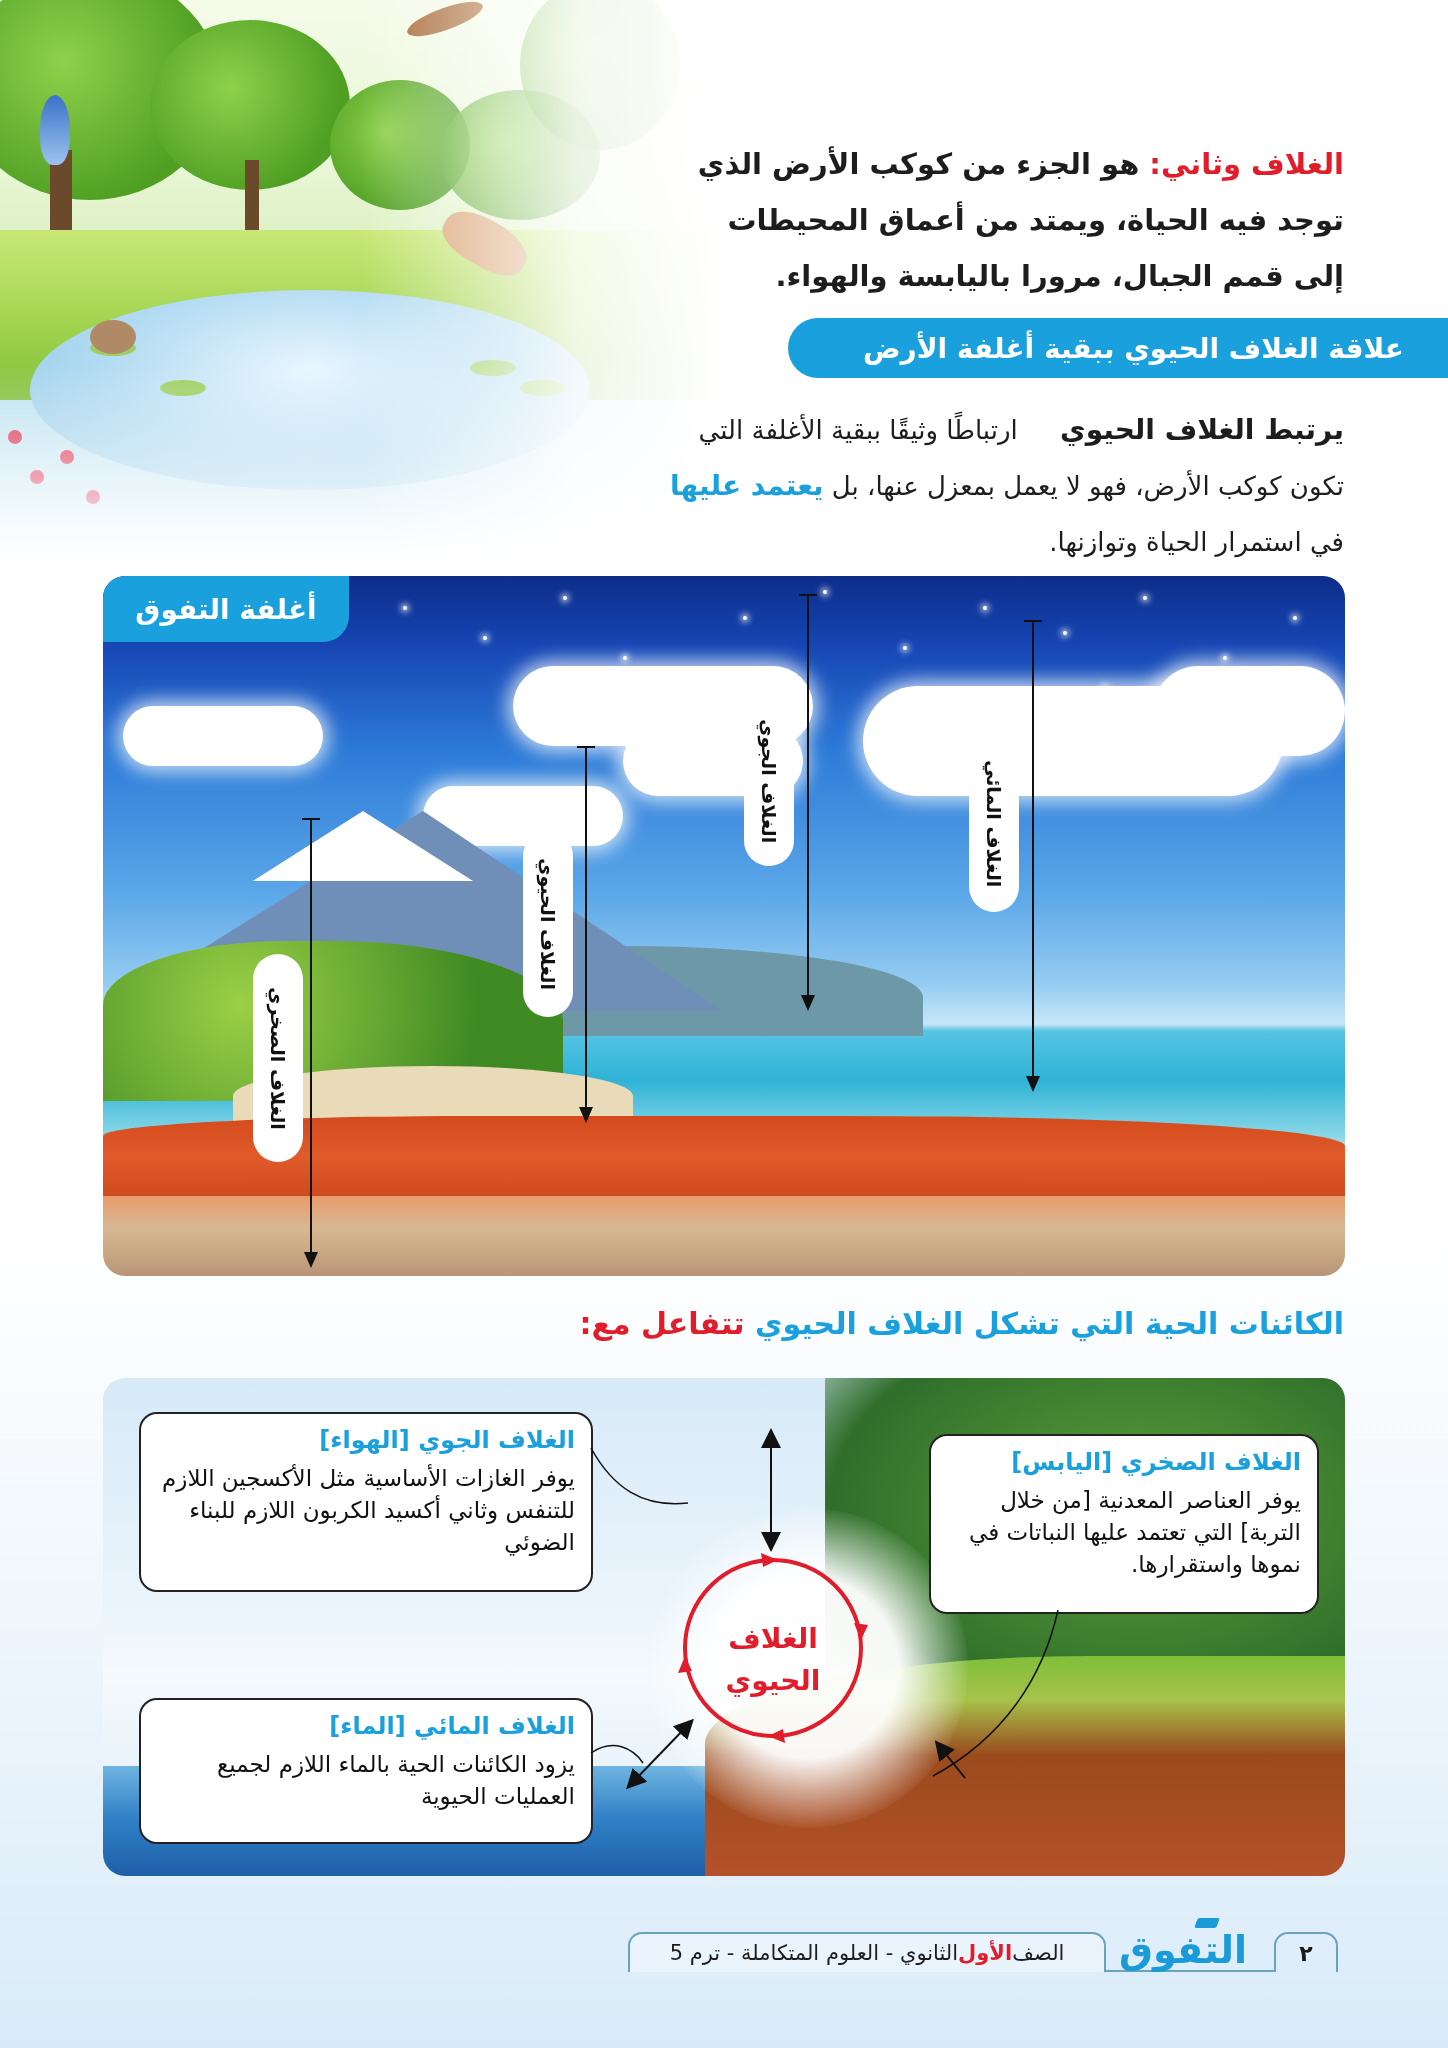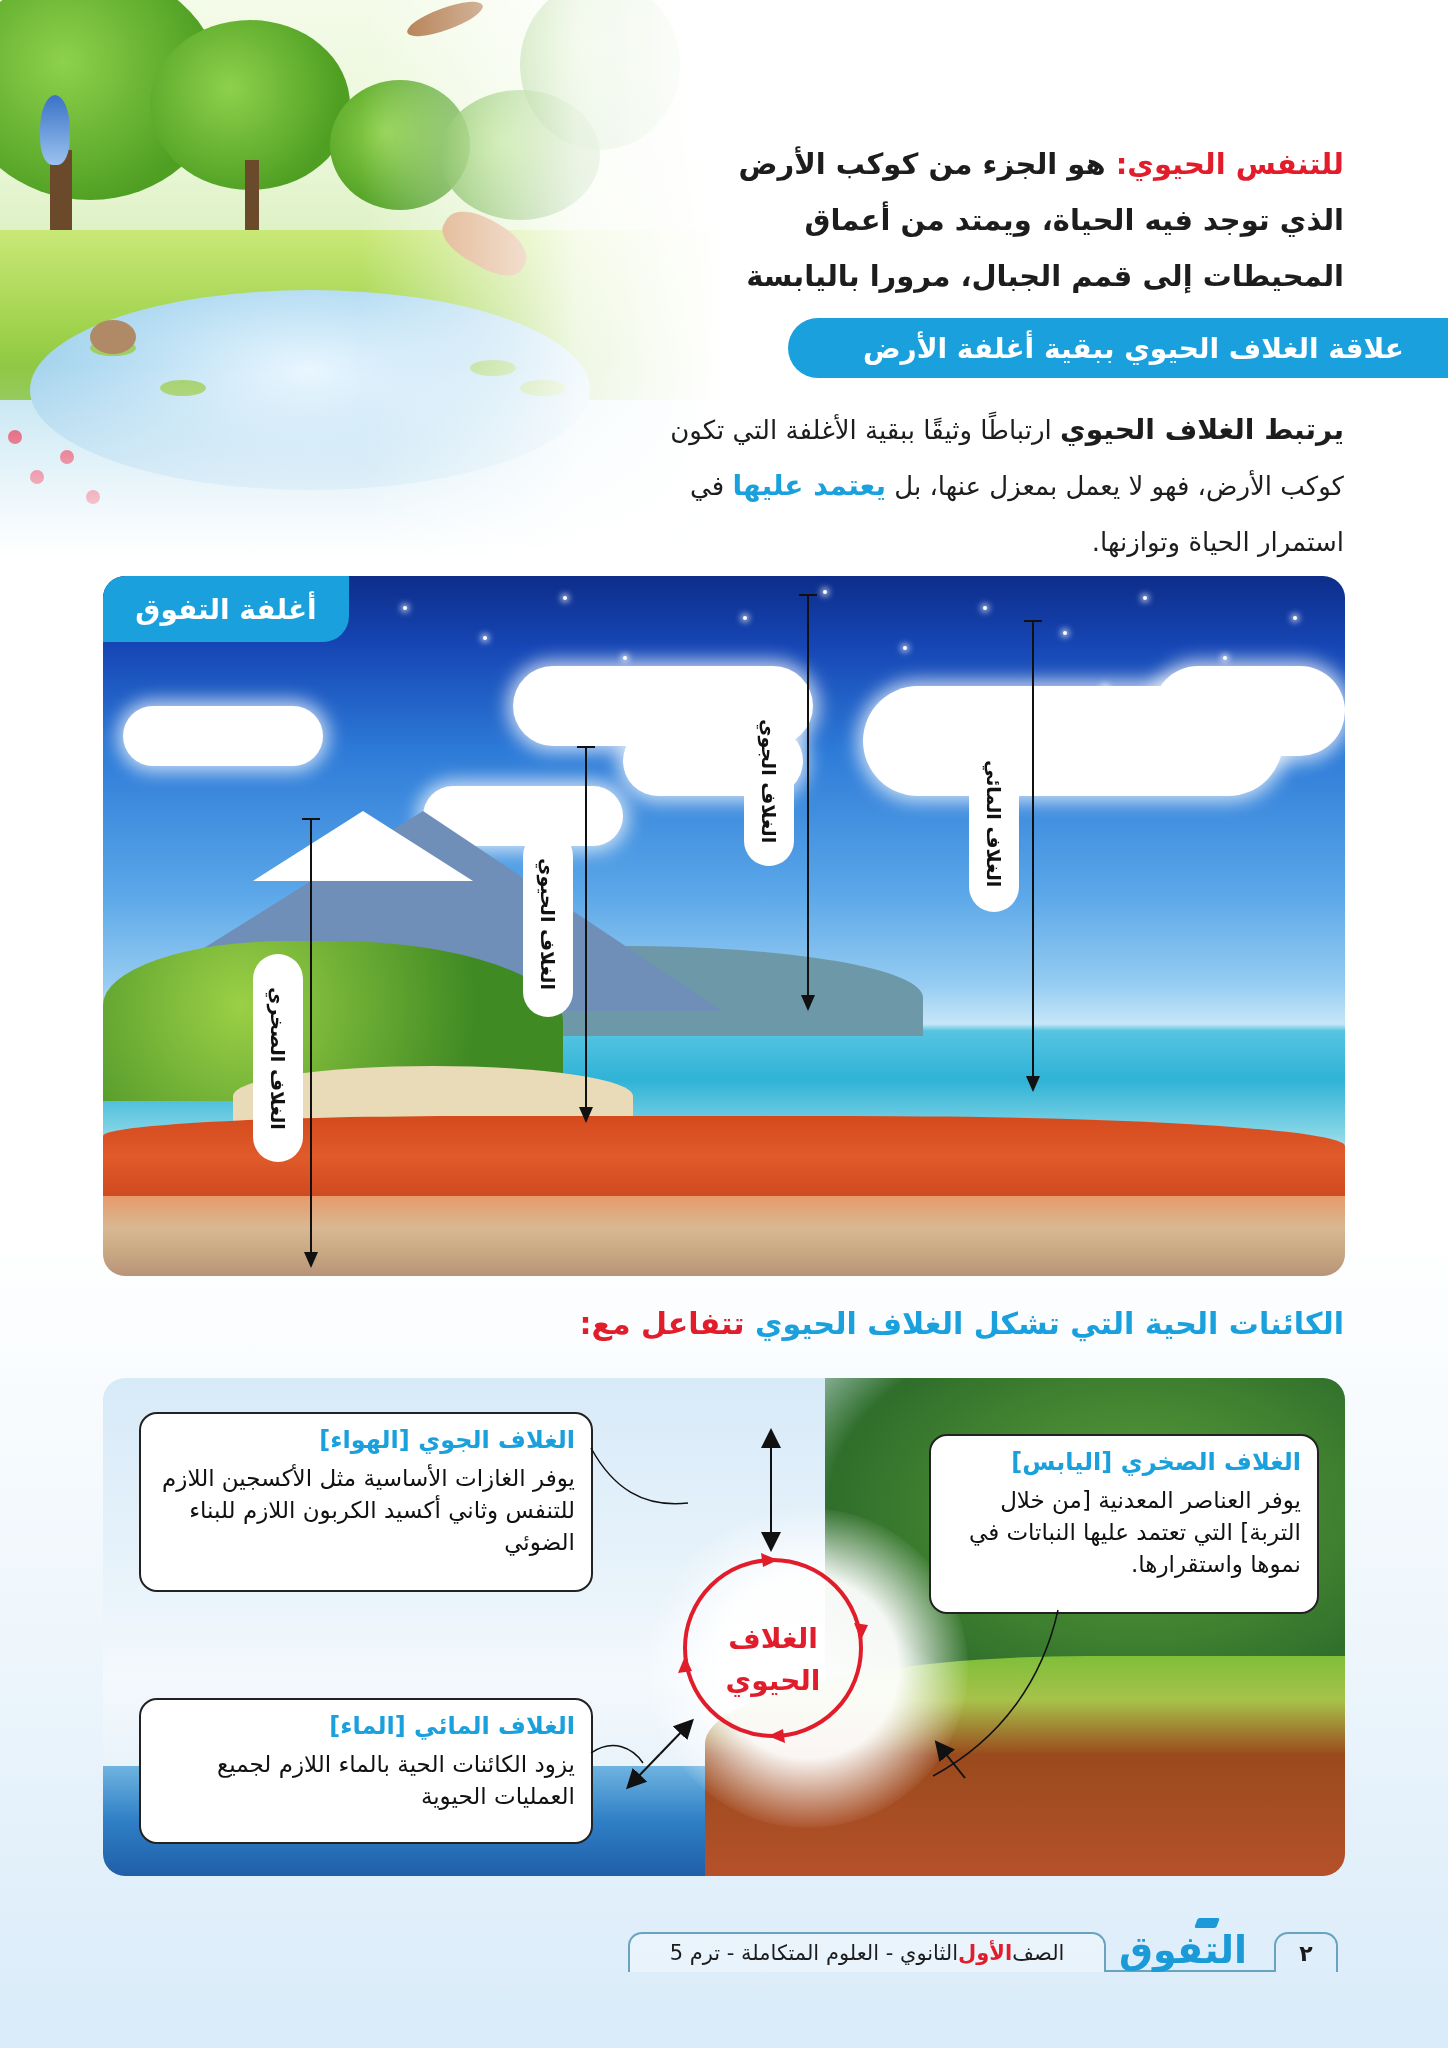--- a/index.html
+++ b/index.html
@@ -44,21 +44,21 @@
     background: #1aa0dc; border-radius: 30px 0 0 30px;
     color: #fff; font-size: 28px; font-weight: bold;
     display: flex; align-items: center; justify-content: flex-start;
     padding-right: 44px;
   }
 
   .relation-text {
     position: absolute; right: 104px; top: 402px; width: 690px;
     font-size: 26px; line-height: 56px; color:#1d1d1d; text-align: right;
   }
-  .relation-text .strong { font-weight: bold; font-size: 28px; }
+  .relation-text .strong { font-weight: bold; font-size: 28px; margin-left: 34px; }
   .relation-text .blue { color: #1aa0dc; font-weight: bold; font-size: 28px; }
 
   
   .spheres {
     position: absolute; left: 103px; top: 576px; width: 1242px; height: 700px;
     border-radius: 22px; overflow: hidden;
   }
   .spheres .sky {
     position:absolute; inset:0;
     background: linear-gradient(180deg, #0d2d8a 0%, #1646b5 10%, #2d7bd8 25%, #5aa6e8 45%, #93cbf1 58%, #c7e6f8 64%, #56c4e2 65%, #2fb3d6 72%, #8ad7e7 80%, #e8f1ee 85%);
@@ -170,21 +170,21 @@
   <div class="animal rabbit" style="left:90px;top:320px;"></div>
   <div class="animal deer-body" style="left:440px;top:220px;transform:rotate(30deg)"></div>
   <div class="berry" style="left:8px;top:430px"></div>
   <div class="berry" style="left:30px;top:470px"></div>
   <div class="berry" style="left:60px;top:450px"></div>
   <div class="berry" style="left:86px;top:490px"></div>
   <div class="fade"></div>
 </div>
 
 <p class="definition">
-  <span class="term">للتنفس الحيوي:</span><span> هو الجزء من كوكب الأرض الذي توجد فيه الحياة، ويمتد من أعماق المحيطات إلى قمم الجبال، مرورا باليابسة والهواء.</span>
+  <span class="term">الغلاف وثاني:</span><span> هو الجزء من كوكب الأرض الذي توجد فيه الحياة، ويمتد من أعماق المحيطات إلى قمم الجبال، مرورا باليابسة والهواء.</span>
 </p>
 
 <div class="section-bar">
   <span>علاقة الغلاف الحيوي ببقية أغلفة الأرض</span>
 </div>
 
 <p class="relation-text">
   <span class="strong">يرتبط الغلاف الحيوي</span><span> ارتباطًا وثيقًا ببقية الأغلفة التي تكون كوكب الأرض، فهو لا يعمل بمعزل عنها، بل </span><span class="blue">يعتمد عليها</span><span> في استمرار الحياة وتوازنها.</span>
 </p>
 

